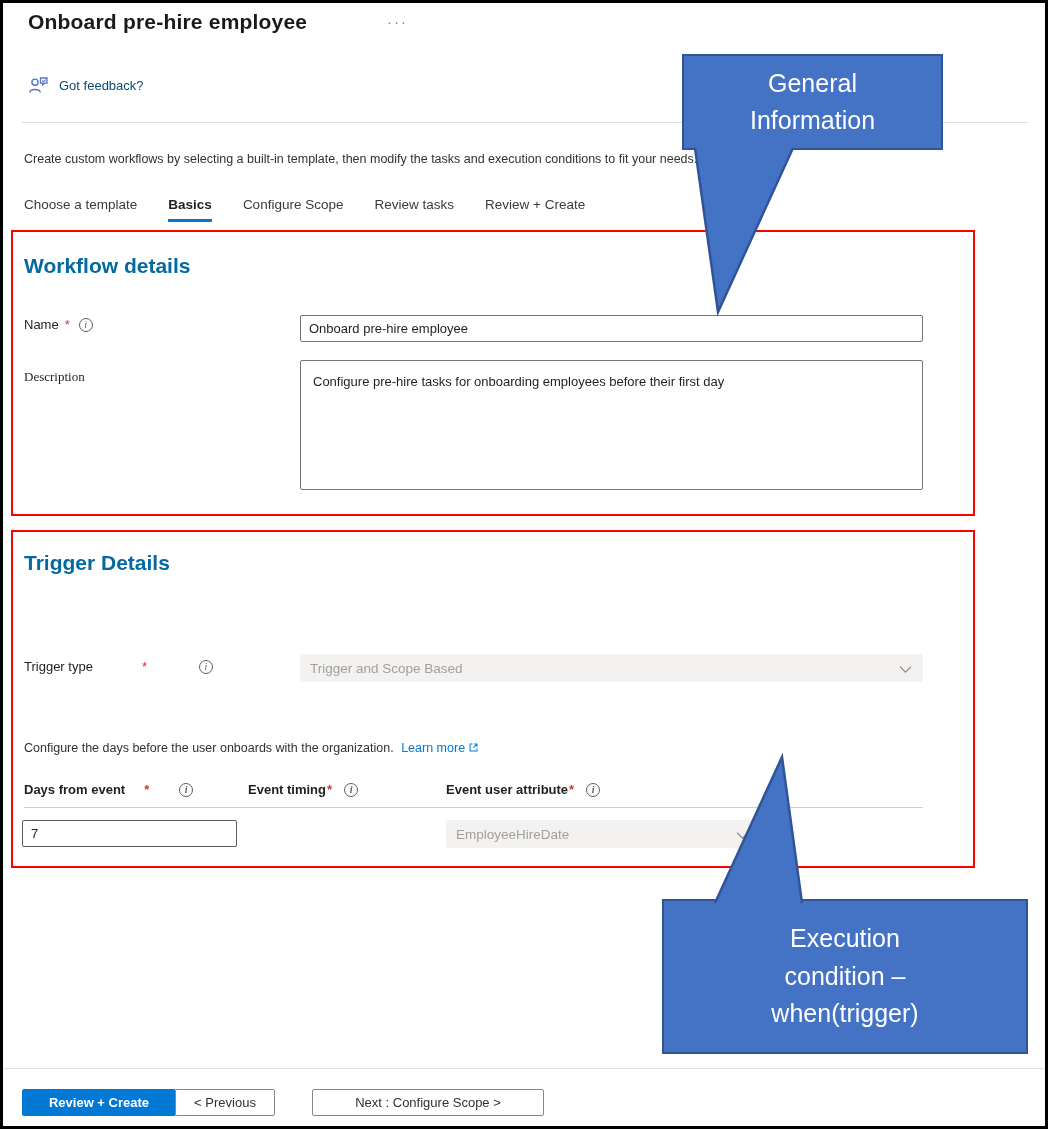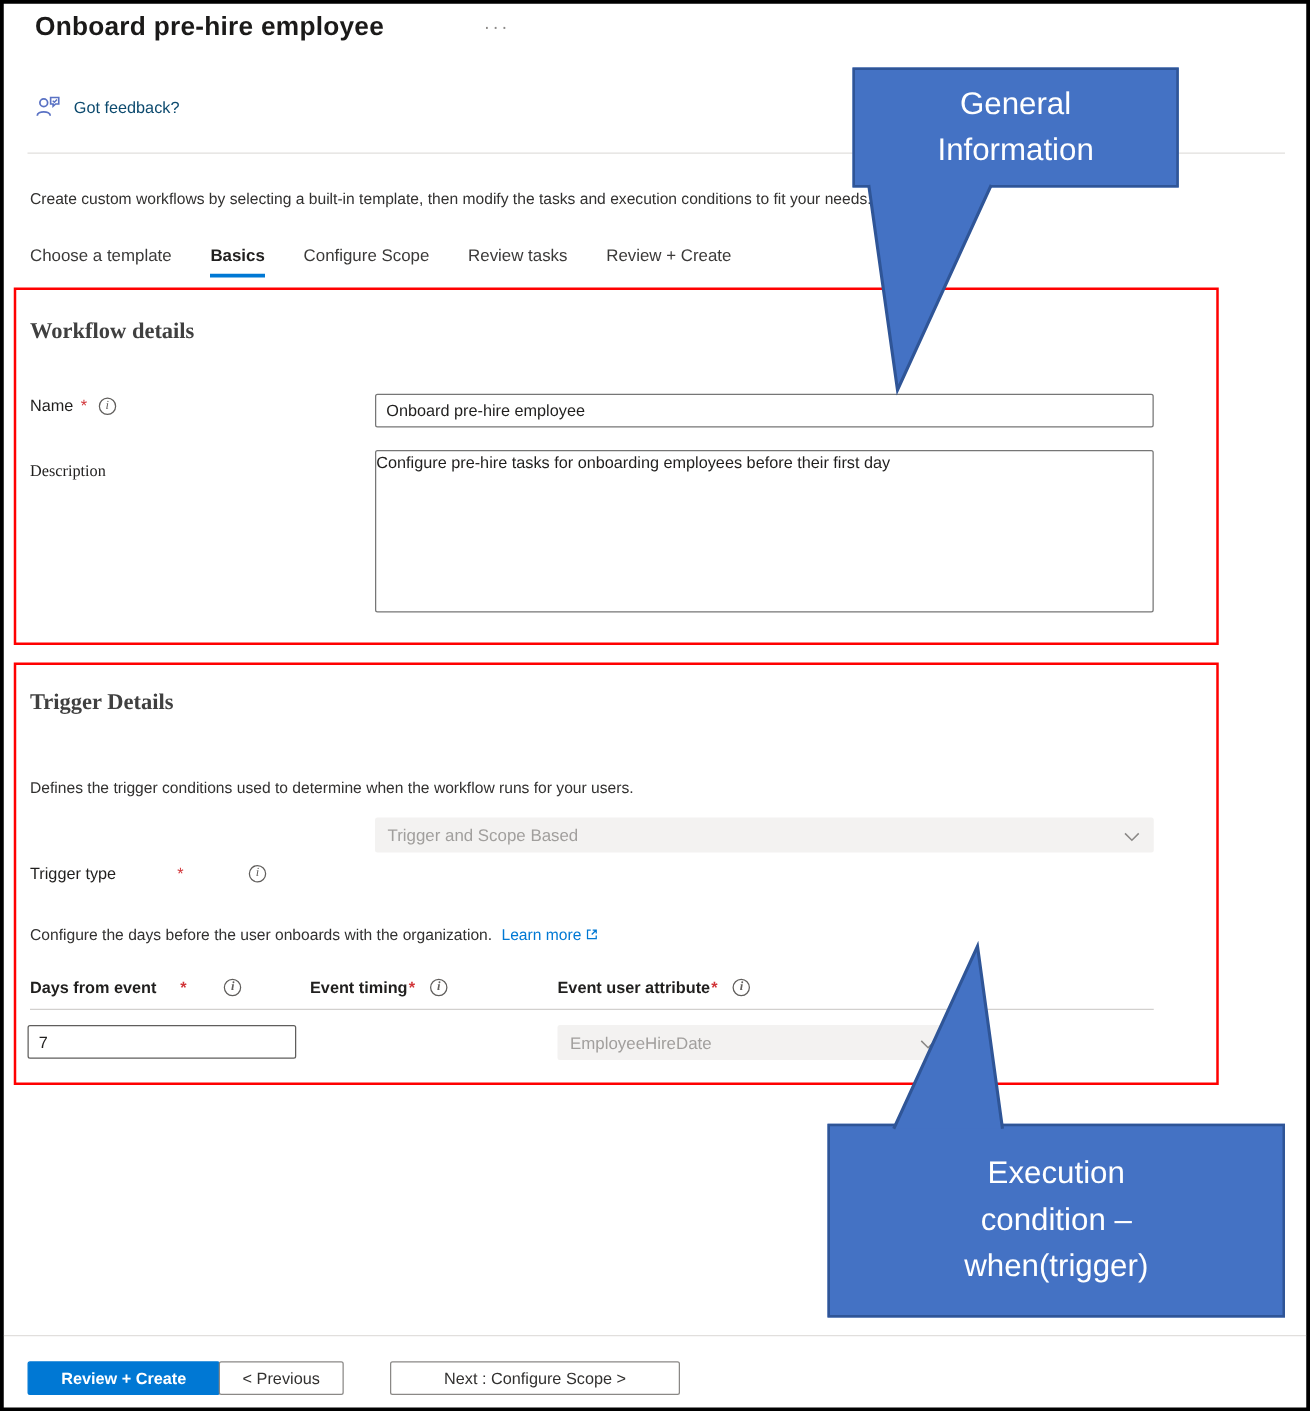--- a/index.html
+++ b/index.html
@@ -26,37 +26,37 @@
   a.link { color:#0078d4; text-decoration:none; cursor:pointer; }
   .ext-icon { display:inline-block; vertical-align:-1px; margin-left:3px; }
   .tabs { position:absolute; left:21px; top:194px; display:flex; gap:31px; font-size:13.5px; color:#3b3a39; }
   .tab { padding-bottom:7px; cursor:pointer; border-bottom:3px solid transparent; }
   .tab.selected { font-weight:700; color:#201f1e; border-bottom-color:#0078d4; }
 
   .redbox { position:absolute; border:2px solid #ff0000; background:transparent; pointer-events:none; }
   .redbox1 { left:8px; top:227px; width:964px; height:286px; }
   .redbox2 { left:8px; top:527px; width:964px; height:338px; }
 
-  .section-heading { position:absolute; font-size:18px; font-weight:600; color:#404040;font-family:Liberation Serif, serif; }
+  .section-heading { position:absolute; font-size:21px; font-weight:600; color:#0369a1; }
   .field-label { position:absolute; font-size:13px; color:#201f1e; display:flex; align-items:center; gap:5px; }
   .req { color:#d13438; margin-left:1px; }
   .info-badge {
     width:14px; height:14px; border:1px solid #605e5c; border-radius:50%;
     display:inline-flex; align-items:center; justify-content:center;
     font-family:"Liberation Serif", serif; font-style:italic; font-size:10px; color:#605e5c;
     margin-left:4px; cursor:pointer; flex:0 0 auto;
   }
   .text-input {
     position:absolute; border:1px solid #767676; background:#fff; border-radius:2px;
     font-family:"Liberation Sans", sans-serif; font-size:13px; color:#201f1e; padding:0 8px;
   }
   .textarea-input {
     position:absolute; border:1px solid #767676; background:#fff; border-radius:2px;
     font-family:"Liberation Sans", sans-serif; font-size:13px; color:#201f1e;
-    padding:0; resize:none; line-height:1.4;
+    padding:12px; resize:none; line-height:1.4;
   }
   .dropdown {
     position:absolute; background:#f3f2f1; color:#a19f9d; font-size:13.5px;
     display:flex; align-items:center; padding:0 12px 0 10px; border-radius:2px; cursor:default;
   }
   .dropdown .chev { position:absolute; right:11px; top:50%; transform:translateY(-42%); }
   .body-text { position:absolute; font-size:12.5px; color:#323130; white-space:nowrap; }
   .col-header { position:absolute; font-size:13px; font-weight:700; color:#201f1e; display:flex; align-items:center; }
   .thin-divider { position:absolute; height:1px; background:#d2d0ce; }
 
@@ -133,23 +133,22 @@
 
   <div class="field-label" style="left:21px; top:366px;font-family:Liberation Serif, serif;">
     <span>Description</span>
   </div>
   <textarea class="textarea-input" style="left: 297px; top: 357px; width: 623px; height: 130px;">Configure pre-hire tasks for onboarding employees before their first day</textarea>
 
   <div class="redbox redbox2"></div>
 
   <div class="section-heading" style="left:21px; top:548px;">Trigger Details</div>
 
-  <div class="body-text" style="left:21px; top:620px;">Defines the trigger conditions used to determine when the workflow runs for your users.</div>
-
-  <div class="field-label" style="left:21px; top:688px;gap:48px;">
+
+  <div class="field-label" style="left:21px; top:656px;gap:48px;">
     <span>Trigger type</span>
       <span class="req">*</span>
     <span class="info-badge">i</span>
   </div>
   <div class="dropdown" style="left:297px; top:651px; width:623px; height:28px;">
     <span>Trigger and Scope Based</span>
     <span class="chev">
       <svg width="13" height="8" viewBox="0 0 13 8">
           <path d="M1 1 L6.5 6.5 L12 1" stroke="#8a8886" stroke-width="1.2" fill="none"></path>
         </svg>

